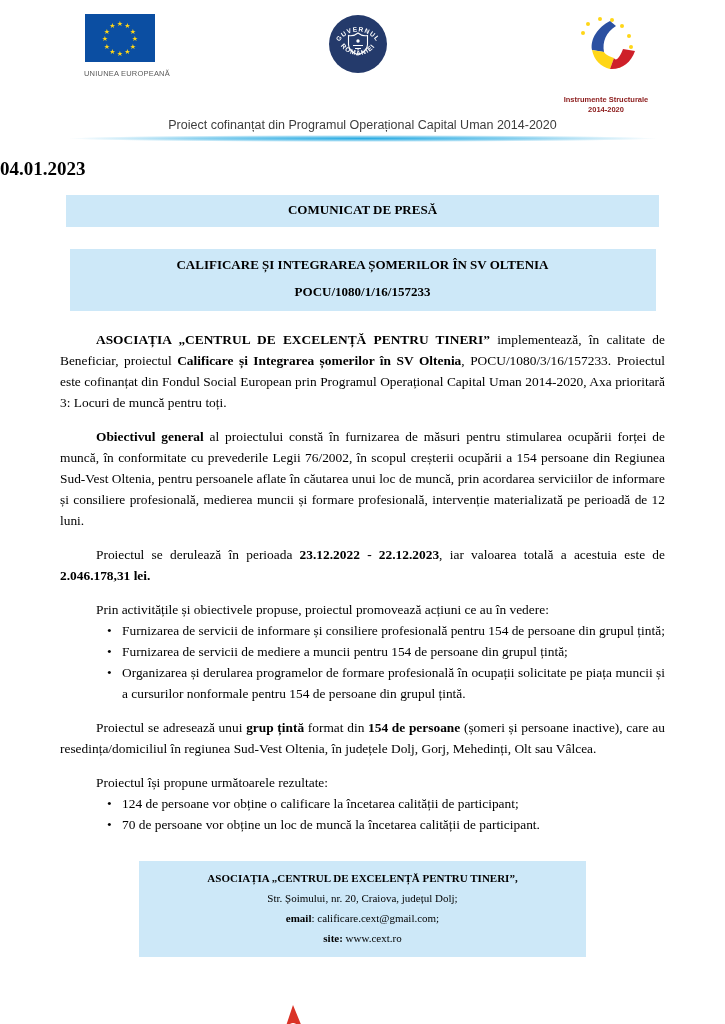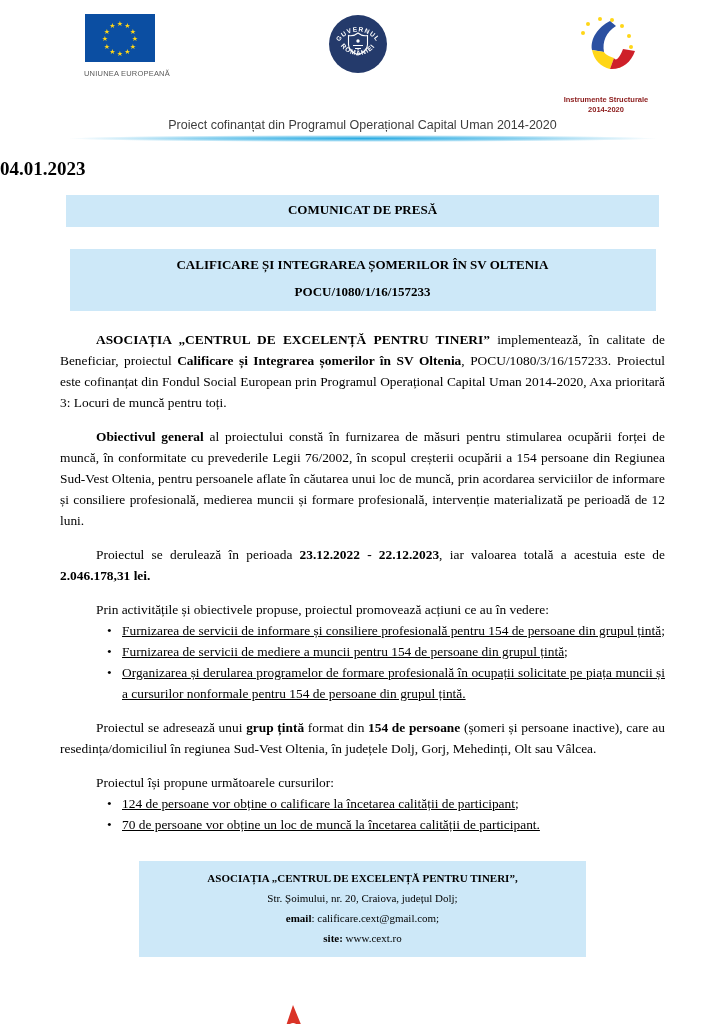--- a/index.html
+++ b/index.html
@@ -22,21 +22,21 @@
   .banner { background:var(--banner-blue,#cde8f8); text-align:center; font-weight:bold; font-size:13px; }
   .banner-press { width:593px; margin:15px auto 0; padding:7px 0 9px; }
   .banner-project { width:586px; margin:22px auto 0; padding:8px 0 11px; }
   .banner-project .line2 { margin-top:11px; }
 
   .bp { margin:0 60px; font-size:13.4px; line-height:21px; text-align:justify; text-indent:36px; }
   .p1 { margin-top:18px; }
   .mt { margin-top:13px;font-family:Liberation Serif, serif; }
   .b { font-weight:bold; }
 
-  ul.doc-list { list-style:none; margin:0 60px 0 105px;text-decoration:underline; }
+  ul.doc-list { list-style:none; margin:0 60px 0 105px; }
   ul.doc-list li { position:relative; padding-left:17px; font-size:13.4px; line-height:21px; text-align:justify; }
   ul.doc-list li::before { content:"•"; position:absolute; left:2px; top:0; }
 
   .contact-box { width:447px; margin:26px auto 0; background:var(--banner-blue,#cde8f8);
                  text-align:center; font-size:11px; line-height:20px; padding:7px 4px 9px; }
 
   .footer-logo { width:232px; margin:36px auto 0; }
   .cext-acronym { font-family:"Liberation Serif", serif; }
 </style>
 </head>
@@ -130,21 +130,21 @@
   <p class="bp mt">Prin activitățile și obiectivele propuse, proiectul promovează acțiuni ce au în vedere:</p>
 
   <ul class="doc-list">
     <li>Furnizarea de servicii de informare și consiliere profesională pentru 154 de persoane din grupul țintă;</li>
     <li>Furnizarea de servicii de mediere a muncii pentru 154 de persoane din grupul țintă;</li>
     <li>Organizarea și derularea programelor de formare profesională în ocupații solicitate pe piața muncii și a cursurilor nonformale pentru 154 de persoane din grupul țintă.</li>
   </ul>
 
   <p class="bp mt"><span>Proiectul se adresează unui </span><span class="b">grup țintă</span><span> format din </span><span class="b">154 de persoane</span><span> (șomeri și persoane inactive), care au resedința/domiciliul în regiunea Sud-Vest Oltenia, în județele Dolj, Gorj, Mehedinți, Olt sau Vâlcea.</span></p>
 
-  <p class="bp mt">Proiectul își propune următoarele cursurilor:</p>
+  <p class="bp mt">Proiectul își propune următoarele rezultate:</p>
 
   <ul class="doc-list">
     <li>124 de persoane vor obține o calificare la încetarea calității de participant;</li>
     <li>70 de persoane vor obține un loc de muncă la încetarea calității de participant.</li>
   </ul>
 
   <div class="contact-box">
     <div class="b">ASOCIAȚIA „CENTRUL DE EXCELENȚĂ PENTRU TINERI”,</div>
     <div>Str. Șoimului, nr. 20, Craiova, județul Dolj;</div>
     <div><span class="b">email</span><span>: calificare.cext@gmail.com;</span></div>

